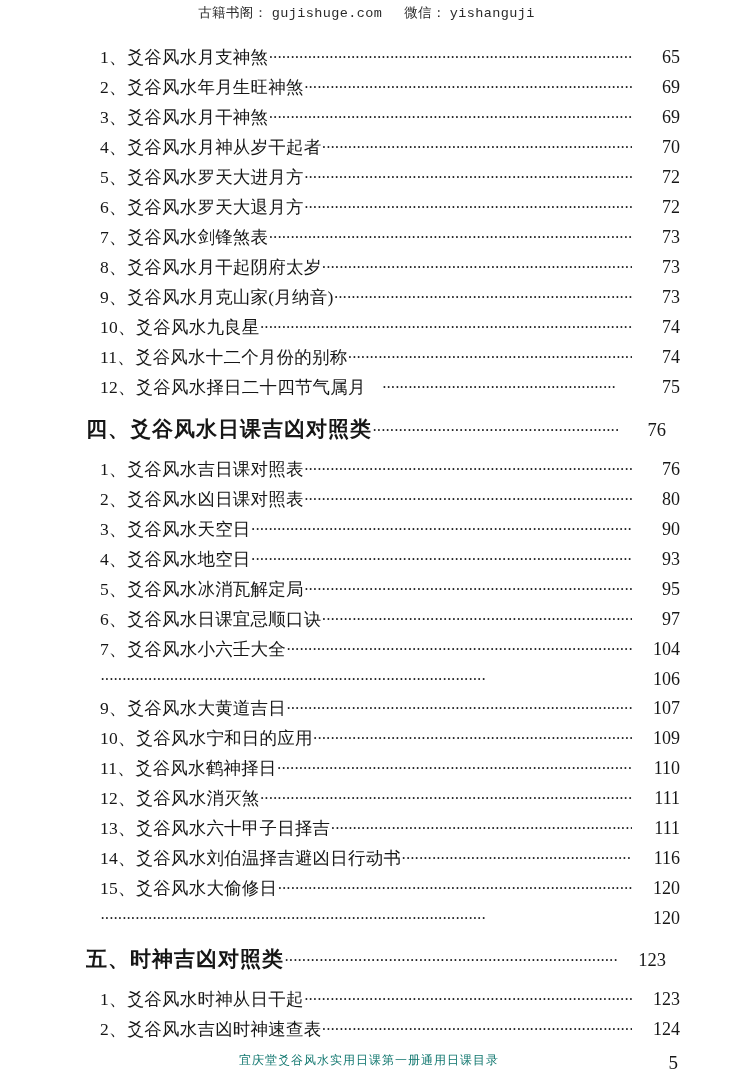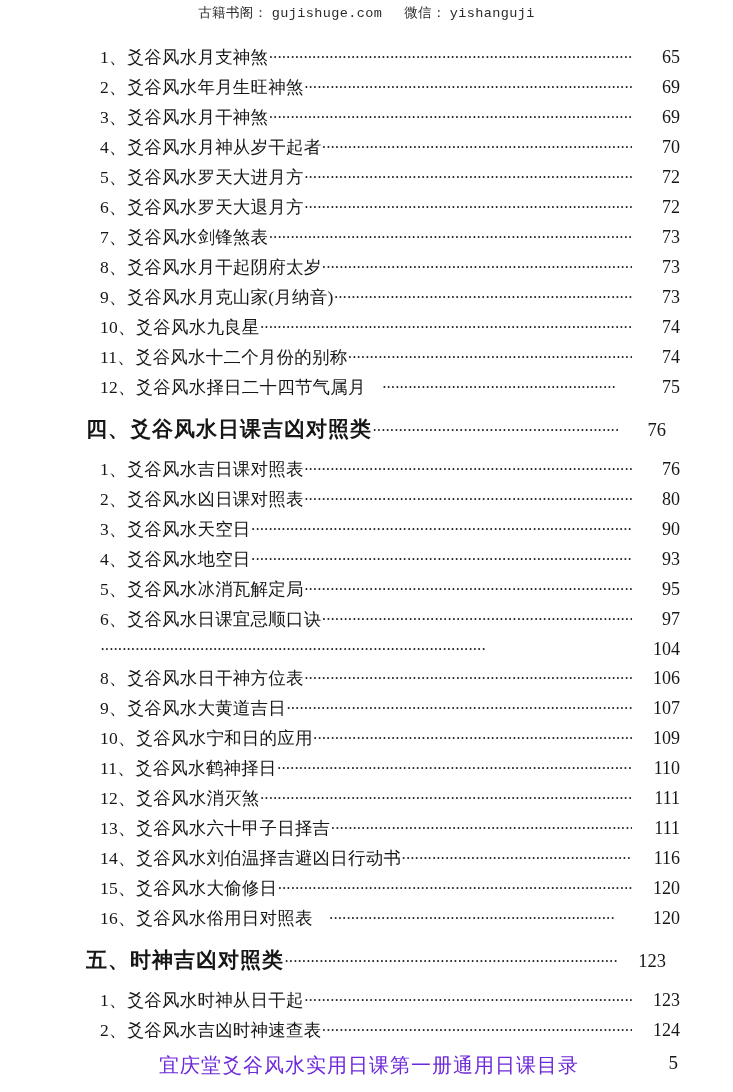--- a/index.html
+++ b/index.html
@@ -104,23 +104,23 @@
     bottom: 14px;
     left: 0;
     width: 733px;
     height: 26px;
   }
   .footer-title {
     position: absolute;
     left: 5px;
     right: 0;
     text-align: center;
-    font-size: 20px;
+    font-size: 12px;
     letter-spacing: 1px;
-    color: #6d28d9;
+    color: #0f766e;
   }
   .footer-pageno {
     position: absolute;
     right: 55px;
     top: 0;
     font-size: 19px;
     font-family: "Liberation Serif", serif;
   }
 </style>
 </head>
@@ -226,25 +226,25 @@
         <span class="label">5、爻谷风水冰消瓦解定局</span>
         <span class="leader">·························································································</span>
         <span class="pageno">95</span>
       </div>
       <div class="row lvl1">
         <span class="label">6、爻谷风水日课宜忌顺口诀</span>
         <span class="leader">·························································································</span>
         <span class="pageno">97</span>
       </div>
       <div class="row lvl1">
+        <span class="label">7、爻谷风水小六壬大全</span>
         <span class="leader">·························································································</span>
         <span class="pageno">104</span>
       </div>
       <div class="row lvl1">
-        <span class="label">8、爻谷风水日干神方位表</span>
         <span class="leader">·························································································</span>
         <span class="pageno">106</span>
       </div>
       <div class="row lvl1">
         <span class="label">9、爻谷风水大黄道吉日</span>
         <span class="leader">·························································································</span>
         <span class="pageno">107</span>
       </div>
       <div class="row lvl1">
         <span class="label">10、爻谷风水宁和日的应用</span>
@@ -270,21 +270,20 @@
         <span class="label">14、爻谷风水刘伯温择吉避凶日行动书</span>
         <span class="leader">·························································································</span>
         <span class="pageno">116</span>
       </div>
       <div class="row lvl1">
         <span class="label">15、爻谷风水大偷修日</span>
         <span class="leader">·························································································</span>
         <span class="pageno">120</span>
       </div>
       <div class="row lvl1 gap-after-group">
-        <span class="label">16、爻谷风水俗用日对照表</span>
         <span class="leader">·························································································</span>
         <span class="pageno">120</span>
       </div>
       <div class="row section">
         <span class="label">五、时神吉凶对照类</span>
         <span class="leader">·························································································</span>
         <span class="pageno">123</span>
       </div>
       <div class="row lvl1">
         <span class="label">1、爻谷风水时神从日干起</span>

